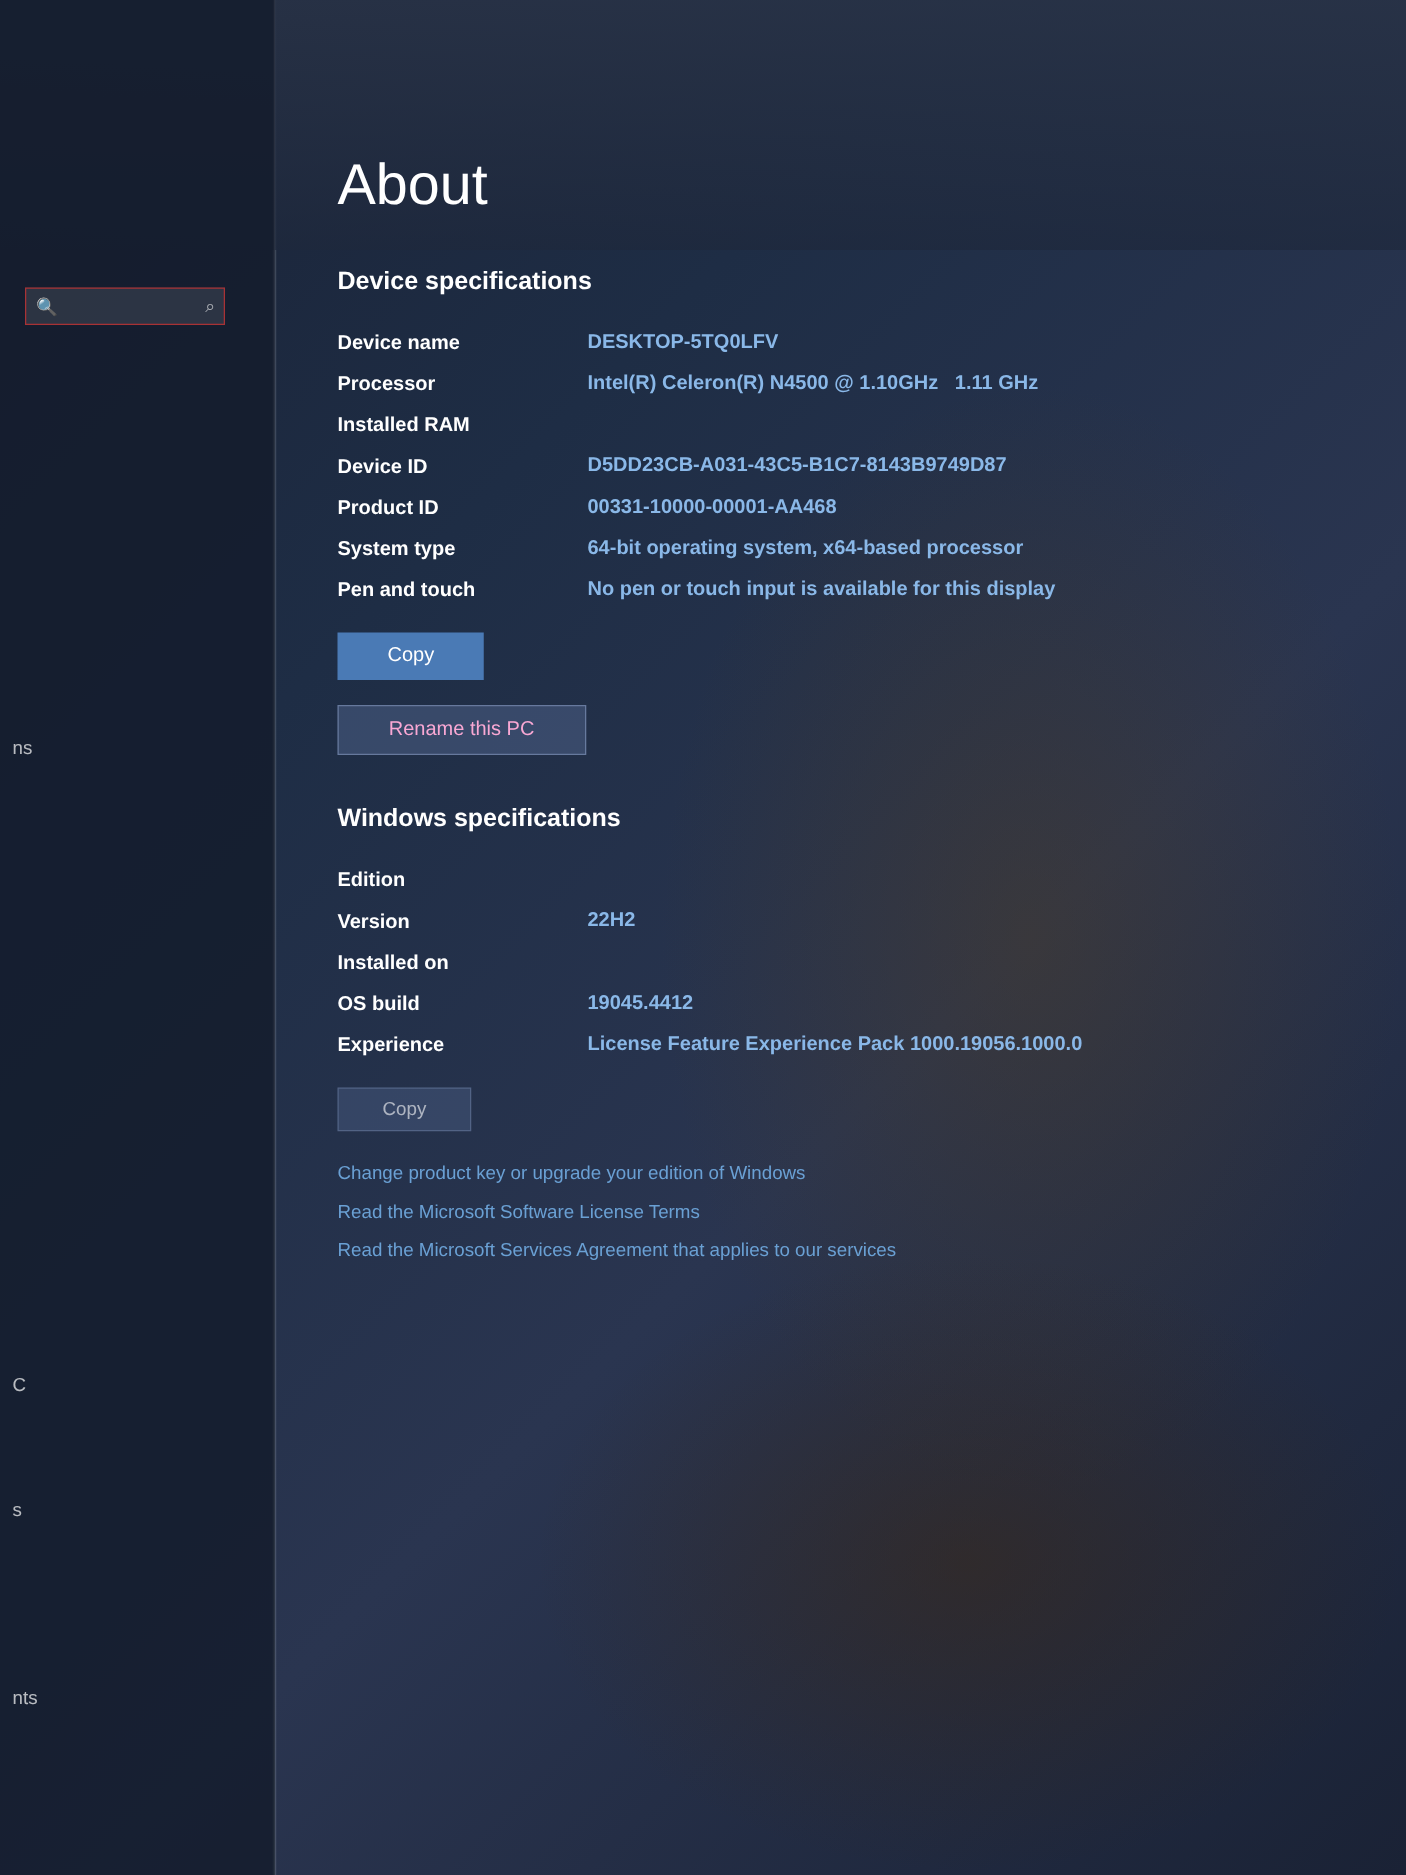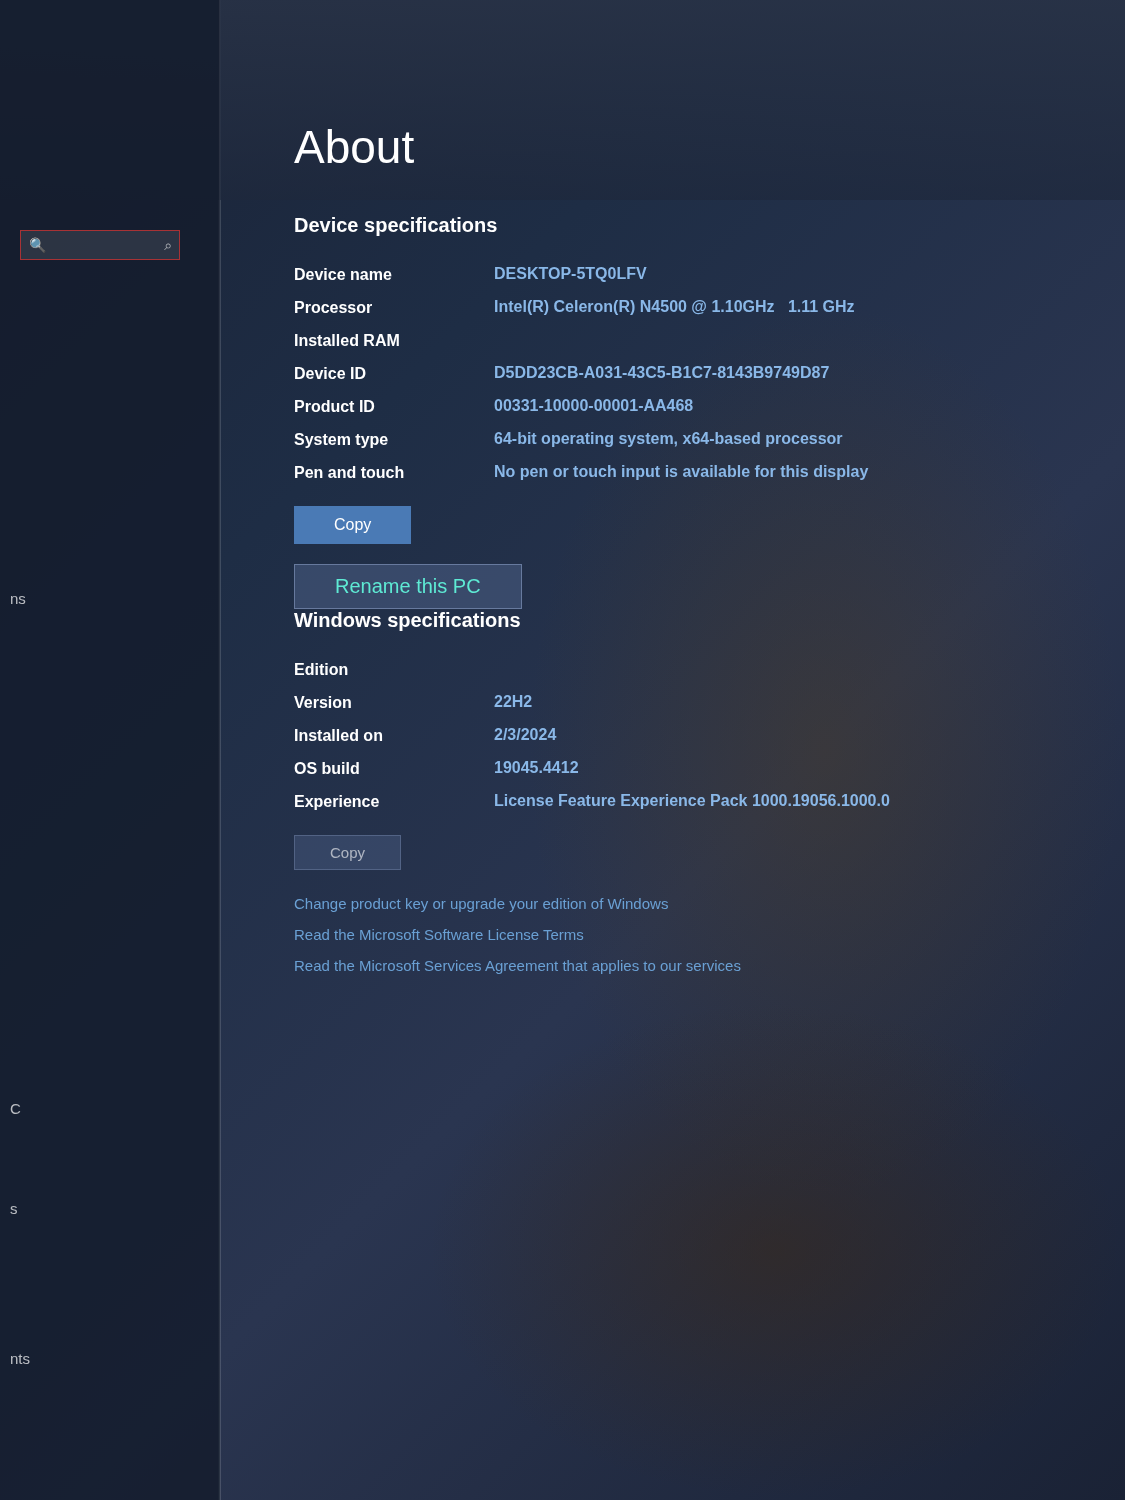--- a/index.html
+++ b/index.html
@@ -116,21 +116,21 @@
     }
 
     
     .main-content {
       position: absolute;
       left: 220px;
       top: 0;
       right: 0;
       bottom: 0;
       z-index: 3;
-      padding: 120px 50px 40px 74px;
+      padding: 120px 50px 40px 50px;
       overflow: hidden;
     }
 
     .page-title {
       font-size: 46px;
       color: #fff;
       font-weight: 300;
       margin-bottom: 40px;
     }
 
@@ -176,25 +176,26 @@
       padding: 10px 40px;
       font-size: 16px;
       cursor: pointer;
       margin-top: 10px;
       margin-bottom: 20px;
     }
 
     .btn-rename {
       display: inline-block;
       background: rgba(80,100,140,0.5);
-      color: #5eead4;
+      color: #f9a8d4;
       border: 1px solid rgba(150,170,210,0.5);
       padding: 10px 40px;
-      font-size: 20px;
+      font-size: 16px;
       cursor: pointer;
+      margin-bottom: 40px;
     }
 
     .btn-copy-win {
       display: inline-block;
       background: rgba(80,100,140,0.4);
       color: rgba(255,255,255,0.6);
       border: 1px solid rgba(150,170,210,0.3);
       padding: 8px 35px;
       font-size: 15px;
       cursor: pointer;
@@ -298,21 +299,20 @@
       <span class="spec-label">Edition</span>
     </div>
 
     <div class="spec-row">
       <span class="spec-label">Version</span>
       <span class="spec-value">22H2</span>
     </div>
 
     <div class="spec-row">
       <span class="spec-label">Installed on</span>
-      <span class="spec-value">2/3/2024</span>
     </div>
 
     <div class="spec-row">
       <span class="spec-label">OS build</span>
       <span class="spec-value">19045.4412</span>
     </div>
 
     <div class="spec-row">
       <span class="spec-label">Experience</span>
       <span class="spec-value">License Feature Experience Pack 1000.19056.1000.0</span>

